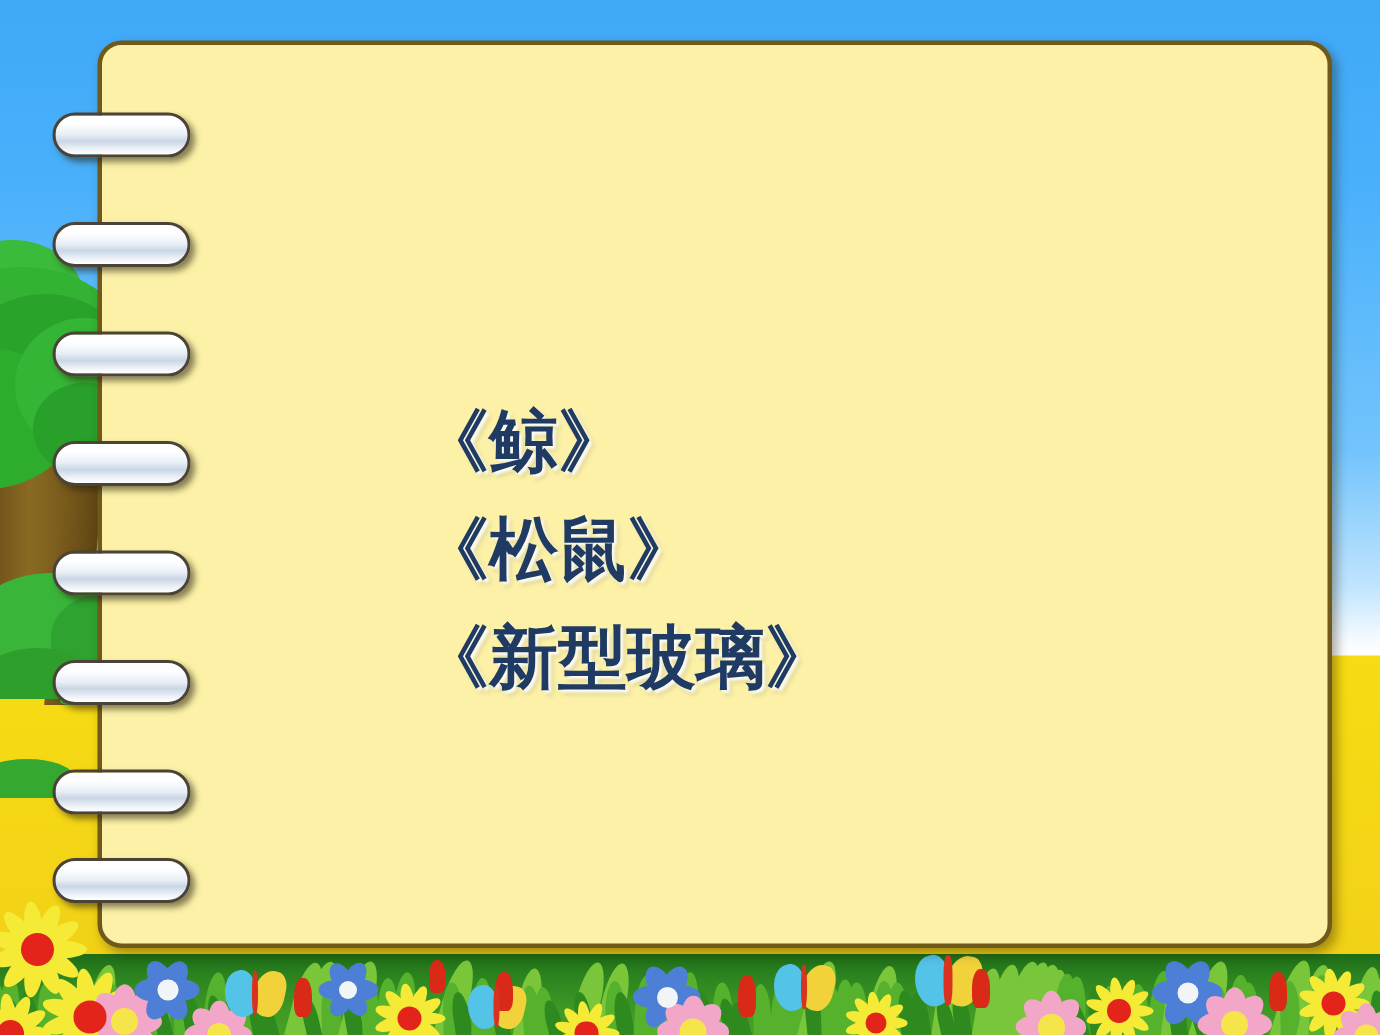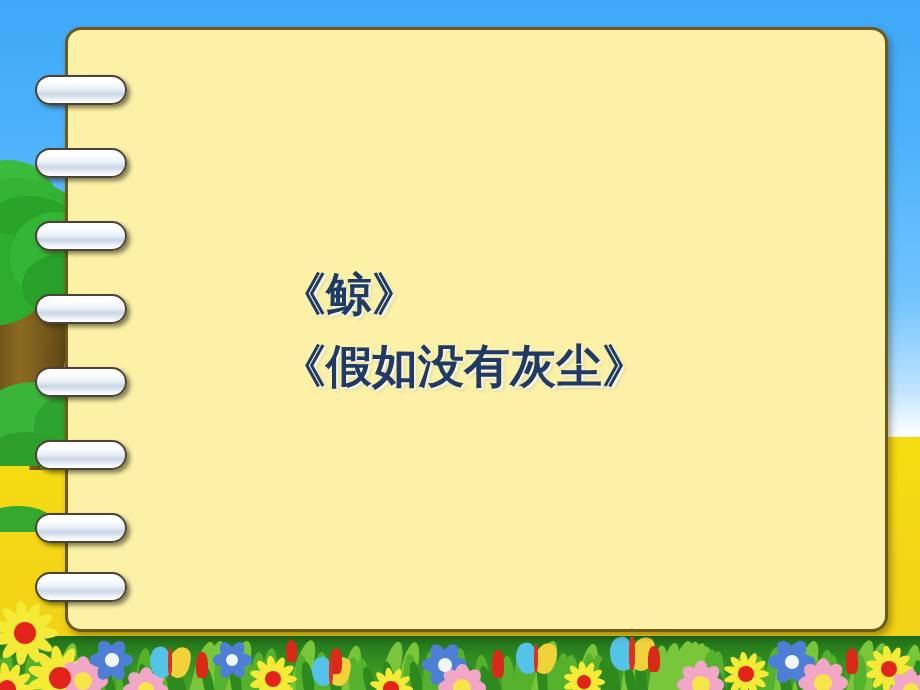--- a/index.html
+++ b/index.html
@@ -653,21 +653,22 @@
         <div class="petal" style="transform: rotate(225deg);"></div>
         <div class="petal" style="transform: rotate(270deg);"></div>
         <div class="petal" style="transform: rotate(315deg);"></div>
         <div class="core"></div>
       </div>
     </div>
 
   <div class="notepad">
     <ul class="body-list" id="body-list">
         <li>《鲸》</li>
-        <li>《假如没有灰尘》</li>
+        <li>《松鼠》</li>
+        <li>《新型玻璃》</li>
       </ul>
   </div>
 
   <div class="rings" id="rings">
       <div class="ring" style="top: 75px;"></div>
       <div class="ring" style="top: 148px;"></div>
       <div class="ring" style="top: 221px;"></div>
       <div class="ring" style="top: 294px;"></div>
       <div class="ring" style="top: 367px;"></div>
       <div class="ring" style="top: 440px;"></div>

